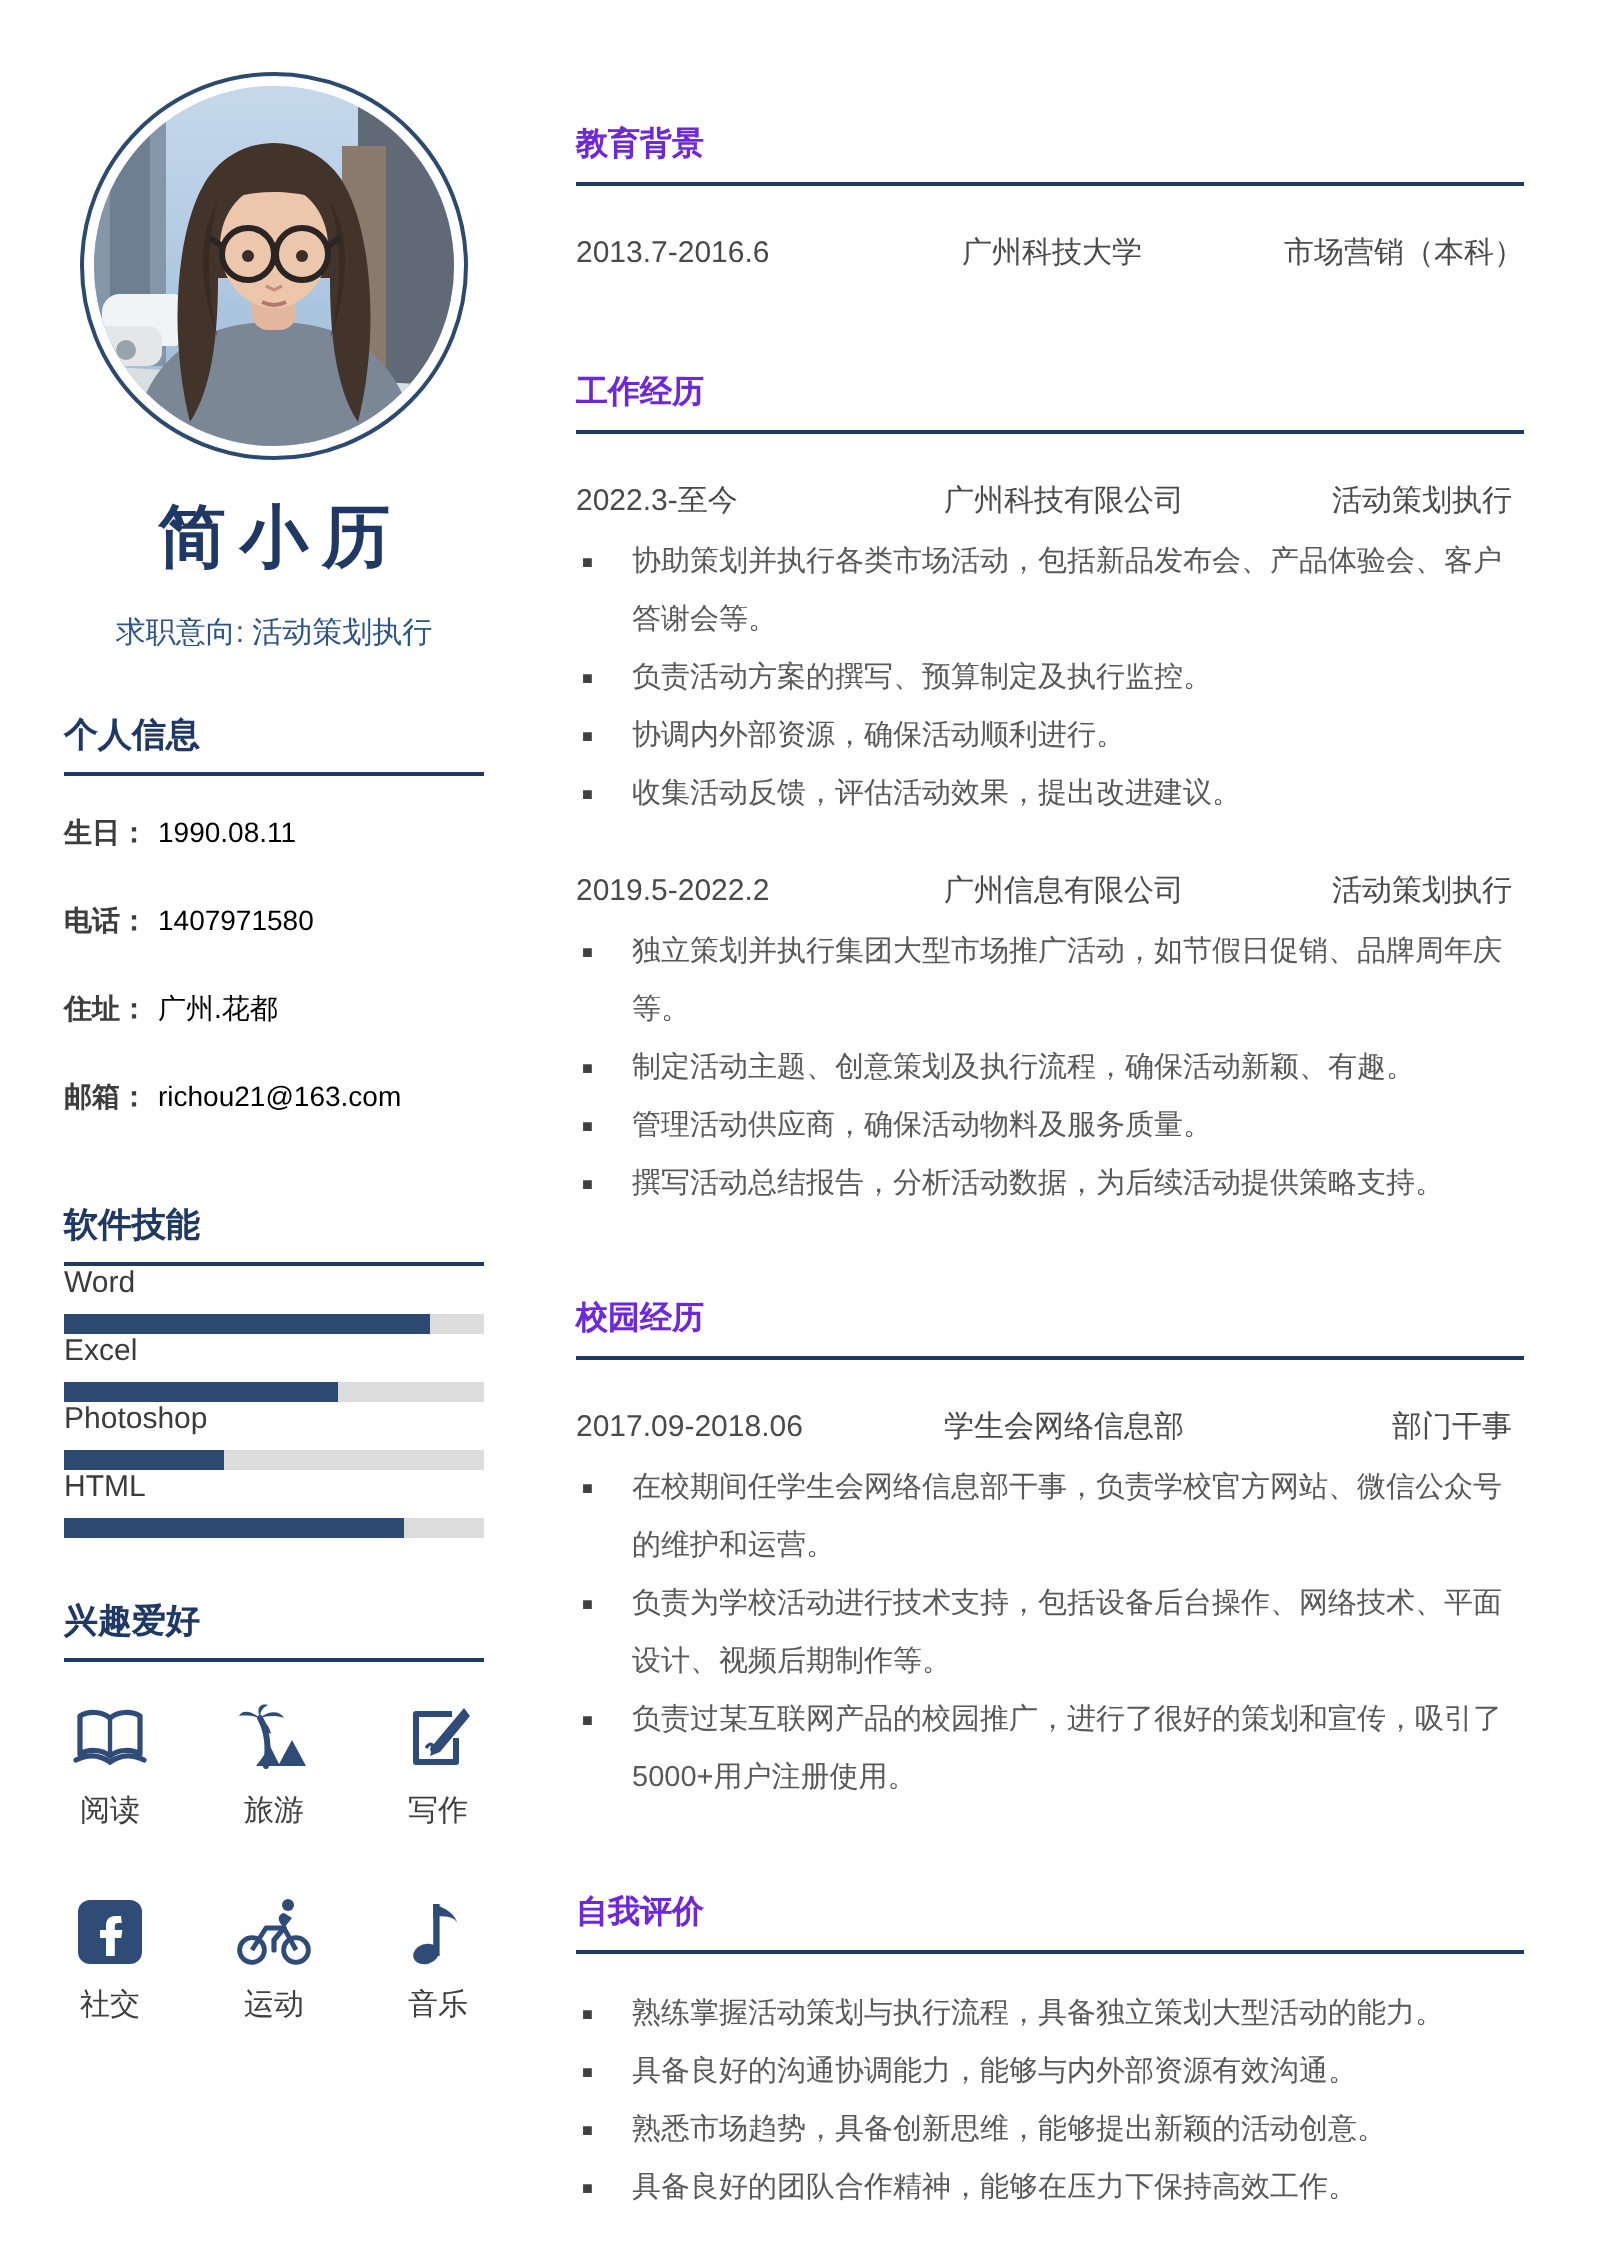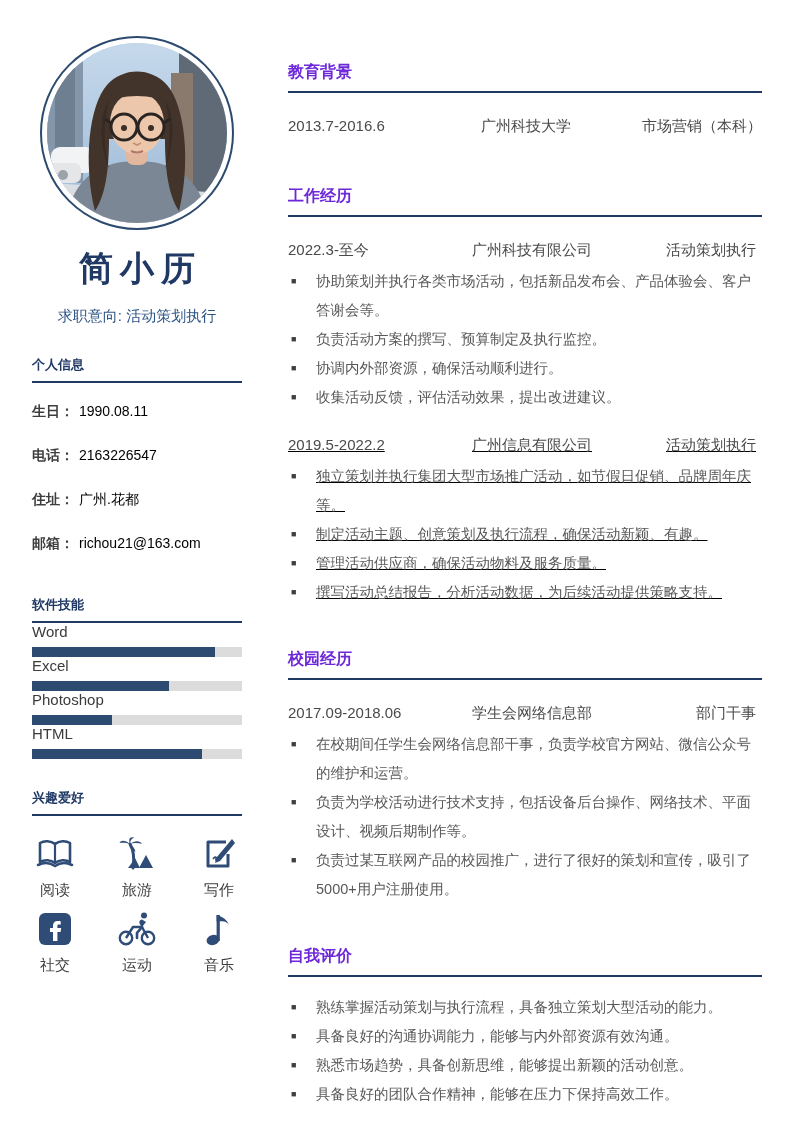--- a/index.html
+++ b/index.html
@@ -7,31 +7,31 @@
   body { width:800px; font-family:"Liberation Sans","DejaVu Sans",sans-serif; }
   .page { display:flex; width:800px; min-height:1132px; background:#fff; }
 
   
   .sidebar { width:270px; padding:36px 28px 30px 32px; }
   .photo-ring { width:194px; height:194px; margin:0 auto; border:2px solid #2c4a6e; border-radius:50%; padding:5px; }
   .photo { width:180px; height:180px; border-radius:50%; overflow:hidden; background:#b9cfe4; }
   .name { margin-top:16px; text-align:center; font-size:34px; font-weight:bold; letter-spacing:7px; color:#1f3864; text-indent:7px; }
   .intent { margin-top:15px; text-align:center; font-size:15px; color:#2e5486; }
   .side-section { margin-top:30px; }
-  .side-title { font-size:13px; font-weight:bold; color:#1f3864; }
+  .side-title { font-size:17px; font-weight:bold; color:#1f3864; }
   .side-rule { height:2px; background:#1f3864; margin-top:7px; }
   .info-list { list-style:none; margin-top:7px; }
   .info-row { padding:13px 0; font-size:14px; }
   .info-label { font-weight:bold; color:#3d3d3d; }
   .info-value { color:#000000; margin-left:5px; }
   .skill-item { }
   .skill-name { font-size:15px; color:#3b3b3b; }
   .skill-track { margin-top:7px; height:10px; background:#dcdcdc; }
   .skill-fill { height:100%; background:#2d4b70; }
-  .hobby-grid { margin-top:20px; display:grid; grid-template-columns:1fr 1fr 1fr; row-gap:11px; }
+  .hobby-grid { margin-top:20px; display:grid; grid-template-columns:1fr 1fr 1fr; row-gap:33px; }
   .hobby { display:flex; flex-direction:column; align-items:center; width:46px; }
   .hobby:nth-child(3n+1) { justify-self:start; }
   .hobby:nth-child(3n+2) { justify-self:center; }
   .hobby:nth-child(3n)   { justify-self:end; }
   .hobby-icon { height:36px; display:flex; align-items:center; justify-content:center; }
   .hobby-label { margin-top:9px; font-size:15px; color:#3f3f3f; white-space:nowrap; }
 
   
   .main { flex:1; padding:62px 38px 30px 18px; }
   .main-section { margin-top:0; }
@@ -40,21 +40,21 @@
   .entry-row { display:flex; align-items:baseline; margin-top:24px; font-size:15px; color:#4a4a4a; }
   .entry-period { width:152px; }
   .entry-org { flex:1; text-align:center; }
   .entry-role { width:138px; text-align:right; padding-right:6px; }
   .edu-row .entry-role { width:150px; padding-right:0; }
   .bullets { list-style:none; margin-top:7px; }
   .bullets li { position:relative; padding-left:28px; font-size:14.5px; color:#595959; line-height:29px; }
   .bullets li::before { content:"■"; position:absolute; left:3px; top:0; font-size:9px; line-height:29px; color:#404040; }
   .sec-gap-lg { margin-top:50px; }
   .sec-gap-md { margin-top:42px; }
-  .entry-gap { margin-top:20px;text-decoration:underline; }
+  .entry-gap { margin-top:20px; }
 </style>
 </head>
 <body>
 
 <div class="page">
 
   <aside class="sidebar">
 
     <div class="photo-ring">
       <div class="photo">
@@ -95,21 +95,21 @@
     </div>
 
     <h1 class="name">简小历</h1>
     <div class="intent">求职意向: 活动策划执行</div>
 
     <section class="side-section">
       <h2 class="side-title">个人信息</h2>
       <div class="side-rule"></div>
       <ul class="info-list">
         <li class="info-row"><span class="info-label">生日：</span><span class="info-value">1990.08.11</span></li>
-        <li class="info-row"><span class="info-label">电话：</span><span class="info-value">2163226547</span></li>
+        <li class="info-row"><span class="info-label">电话：</span><span class="info-value">1407971580</span></li>
         <li class="info-row"><span class="info-label">住址：</span><span class="info-value">广州.花都</span></li>
         <li class="info-row"><span class="info-label">邮箱：</span><span class="info-value">richou21@163.com</span></li>
       </ul>
     </section>
 
     <section class="side-section">
       <h2 class="side-title">软件技能</h2>
       <div class="side-rule"></div>
       <div class="skill-item">
         <div class="skill-name">Word</div>

